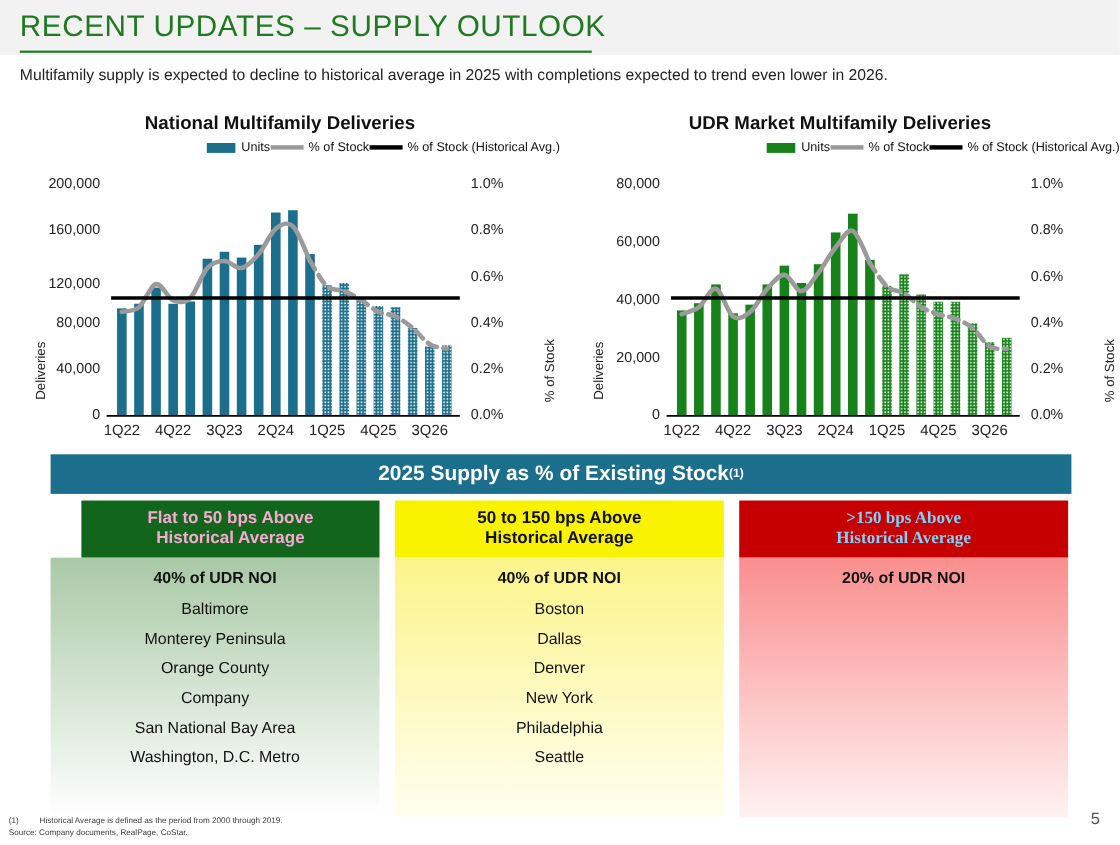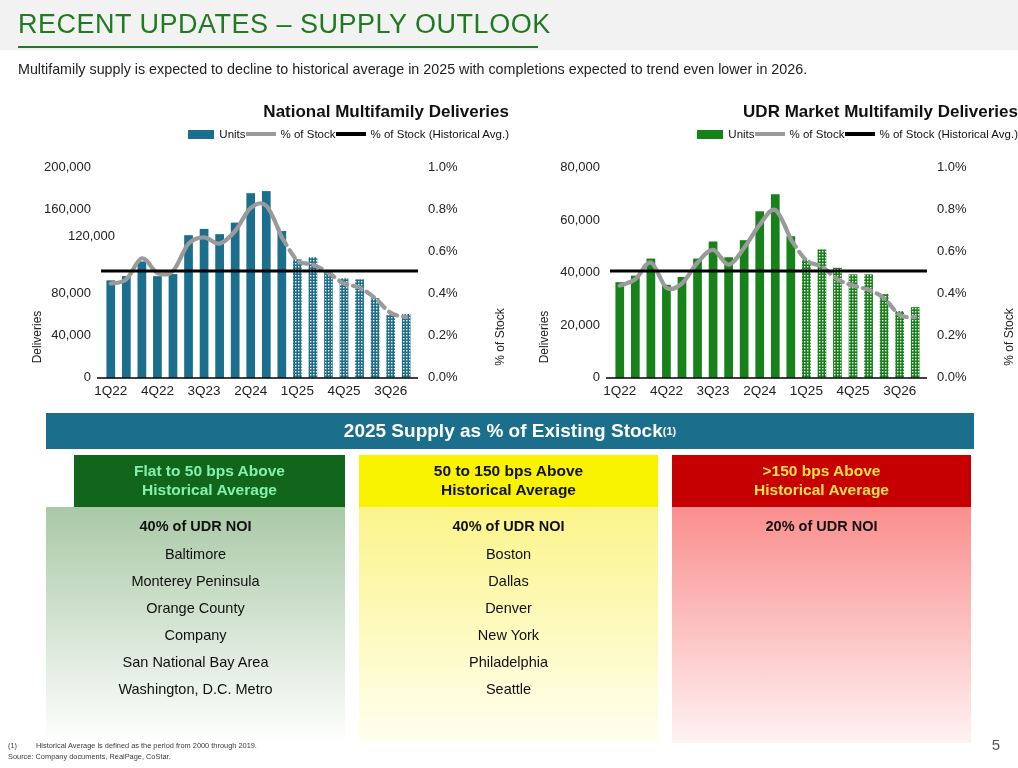--- a/index.html
+++ b/index.html
@@ -28,21 +28,21 @@
   .subtitle{
     position:absolute;left:18px;top:61px;width:985px;
     font-size:14.3px;color:#222;
   }
   
   .chart-panel{position:absolute;top:100px;height:296px;}
   #panel-national{left:0;width:509px;}
   #panel-udr{left:509px;width:509px;}
   .chart-title{
     position:absolute;top:2px;left:0;width:100%;
-    text-align:right;font-size:17px;font-weight:bold;color:#111;
+    text-align:center;font-size:17px;font-weight:bold;color:#111;
   }
   .legend{
     position:absolute;top:28px;left:0;width:100%;
     display:flex;justify-content:flex-end;align-items:center;gap:0;
     font-size:11.5px;color:#111;
   }
   .legend-item{display:flex;align-items:center;gap:5px;white-space:nowrap;}
   .sw-bar{width:26px;height:9px;display:inline-block;}
   .sw-line{width:30px;height:4px;display:inline-block;background:#9a9a9a;}
   .sw-line-blk{width:30px;height:4px;display:inline-block;background:#000;}
@@ -158,21 +158,21 @@
         <rect x="386.32" y="215.00" width="8.71" height="63.00" fill="url(#hatch-national)"></rect>
         <rect x="401.87" y="213.95" width="8.71" height="64.05" fill="url(#hatch-national)"></rect>
         <path d="M110.78,183.50C113.37,182.80 121.14,183.50 126.33,179.30C131.51,175.10 136.69,159.35 141.88,158.30C147.06,157.25 152.24,170.90 157.43,173.00C162.61,175.10 167.79,175.80 172.98,170.90C178.16,166.00 183.34,149.20 188.53,143.60C193.71,138.00 198.89,137.30 204.07,137.30C209.26,137.30 214.44,144.65 219.63,143.60C224.81,142.55 229.99,136.95 235.18,131.00C240.36,125.05 245.54,112.10 250.72,107.90C255.91,103.70 261.09,100.90 266.27,105.80C271.46,110.70 279.23,132.05 281.83,137.30" fill="none" stroke="#9a9a9a" stroke-width="4.2" stroke-linecap="round" stroke-linejoin="round"></path>
         <path d="M281.83,137.30C284.42,141.15 292.19,155.85 297.38,160.40C302.56,164.95 307.74,162.50 312.93,164.60C318.11,166.70 323.29,169.85 328.48,173.00C333.66,176.15 338.84,181.05 344.02,183.50C349.21,185.95 354.39,185.25 359.57,187.70C364.76,190.15 369.94,194.00 375.13,198.20C380.31,202.40 385.49,209.75 390.68,212.90C395.86,216.05 403.63,216.40 406.23,217.10" fill="none" stroke="#9a9a9a" stroke-width="4.2" stroke-linecap="round" stroke-linejoin="round" stroke-dasharray="9 6"></path>
         <line x1="101" y1="170.90" x2="418" y2="170.90" stroke="#000000" stroke-width="3"></line>
         <line x1="97" y1="278" x2="418" y2="278" stroke="#000" stroke-width="1.6"></line>
       </svg></div>
 <div class="ytick" style="left: 0px; width: 91px; top: 269px;">0</div>
     <div class="ytick" style="left: 0px; width: 91px; top: 227px;">40,000</div>
     <div class="ytick" style="left: 0px; width: 91px; top: 185px;">80,000</div>
-    <div class="ytick" style="left: 0px; width: 91px; top: 128px; padding-left: 24px;">120,000</div>
+    <div class="ytick" style="left: 0px; width: 91px; top: 150px;">120,000</div>
     <div class="ytick" style="left: 0px; width: 91px; top: 101px;">160,000</div>
     <div class="ytick" style="left: 0px; width: 91px; top: 59px;">200,000</div>
     <div class="ytick-r" style="left: 428px; top: 269px;">0.0%</div>
     <div class="ytick-r" style="left: 428px; top: 227px;">0.2%</div>
     <div class="ytick-r" style="left: 428px; top: 185px;">0.4%</div>
     <div class="ytick-r" style="left: 428px; top: 143px;">0.6%</div>
     <div class="ytick-r" style="left: 428px; top: 101px;">0.8%</div>
     <div class="ytick-r" style="left: 428px; top: 59px;">1.0%</div>
     <div class="xtick" style="left: 80.775px; width: 60px; top: 283px;">1Q22</div>
     <div class="xtick" style="left: 127.425px; width: 60px; top: 283px;">4Q22</div>
@@ -252,21 +252,21 @@
     <div class="xtick" style="left: 314.025px; width: 60px; top: 283px;">4Q25</div>
     <div class="xtick" style="left: 360.675px; width: 60px; top: 283px;">3Q26</div>
   </div>
 
 <div class="banner" style="background: rgb(27, 110, 140);">
   <span>2025 Supply as % of Existing Stock</span>
     <span class="sup">(1)</span>
 </div>
 
 <div class="col" id="col-0">
-  <div class="col-head" style="background: rgb(17, 102, 27); color: #86efac; margin-left: 28px;">
+  <div class="col-head" style="background: rgb(17, 102, 27); color: #f9a8d4; margin-left: 28px;">
     <span>Flat to 50 bps Above</span>
     <span>Historical Average</span>
   </div>
   <div class="col-body" style="background: linear-gradient(rgb(169, 201, 166), rgb(255, 255, 255));">
     <div class="col-noi">40% of UDR NOI</div>
     <div>
         <div class="col-item">Baltimore</div>
         <div class="col-item">Monterey Peninsula</div>
         <div class="col-item">Orange County</div>
         <div class="col-item">Company</div>
@@ -288,21 +288,21 @@
         <div class="col-item">Dallas</div>
         <div class="col-item">Denver</div>
         <div class="col-item">New York</div>
         <div class="col-item">Philadelphia</div>
         <div class="col-item">Seattle</div>
       </div>
   </div>
 </div>
 
 <div class="col" id="col-2">
-  <div class="col-head" style="background: rgb(198, 0, 0); color: #fde047;">
+  <div class="col-head" style="background: rgb(198, 0, 0); color: #7dd3fc; font-family: Liberation Serif, serif;">
     <span>&gt;150 bps Above</span>
     <span>Historical Average</span>
   </div>
   <div class="col-body" style="background: linear-gradient(rgb(250, 142, 142), rgb(255, 242, 242));">
     <div class="col-noi">20% of UDR NOI</div>
   </div>
 </div>
 
 <div class="footnote" id="fn-1">
   <span class="fn-marker">(1)</span><span>Historical Average is defined as the period from 2000 through 2019.</span>

